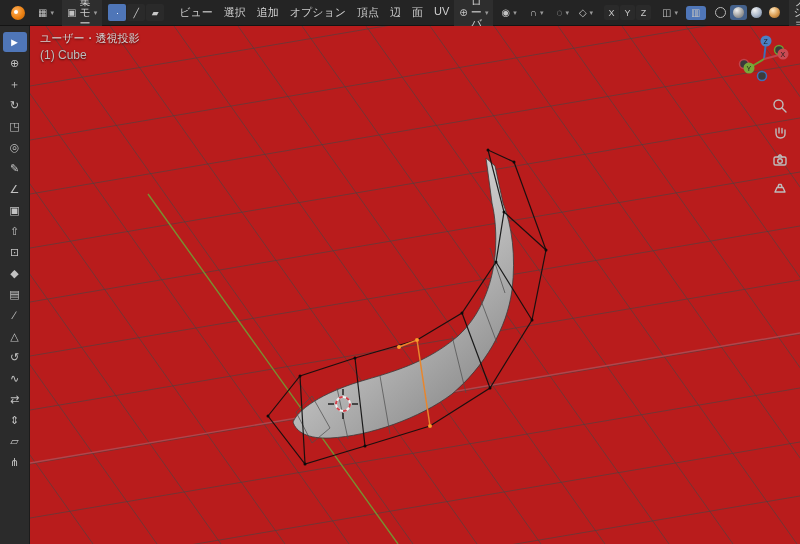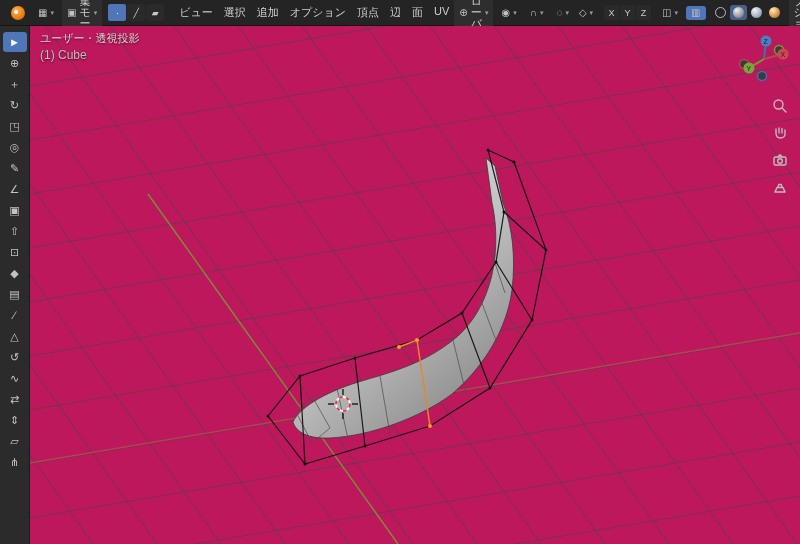--- a/index.html
+++ b/index.html
@@ -41,21 +41,21 @@
   .sph.rend { background:radial-gradient(circle at 35% 30%, #ffe9c2, #d99a4e 55%, #8a5a22); }
 
   
   .main { flex:1; display:flex; min-height:0; }
   .toolbar { width:30px; background:#2b2b2b; border-right:1px solid #1c1c1c; padding-top:5px; }
   .tool { width:24px; height:20px; margin:1px auto; display:flex; align-items:center;
           justify-content:center; border-radius:3px; color:#c2c2c2; font-size:11px; }
   .tool.active { background:#4f76b8; color:#fff; }
   .tg { line-height:1; }
 
-  .viewport { flex:1; position:relative; background:#be185d; overflow:hidden; }
+  .viewport { flex:1; position:relative; background:#b91c1c; overflow:hidden; }
   svg.scene { position:absolute; left:0; top:0; }
   #grid line { stroke:#454545; stroke-width:1; opacity:0.6; }
   .axisx { stroke:#b14b52; stroke-width:1.4; opacity:0.9; }
   .axisy { stroke:#6f9e35; stroke-width:1.4; opacity:0.9; }
   .cage { stroke:#0e0e0e; stroke-width:1.2; fill:none; opacity:0.92; }
   .surf { stroke:#4c4c4c; stroke-width:0.8; fill:none; opacity:0.9; }
   .selloop { stroke:#e8862d; stroke-width:1.5; fill:none; }
 
   .vlabel { position:absolute; left:10px; top:5px; color:#d6d6d6; font-size:11px; line-height:1.45;
             text-shadow:0 1px 2px rgba(0,0,0,.6); pointer-events:none; }

